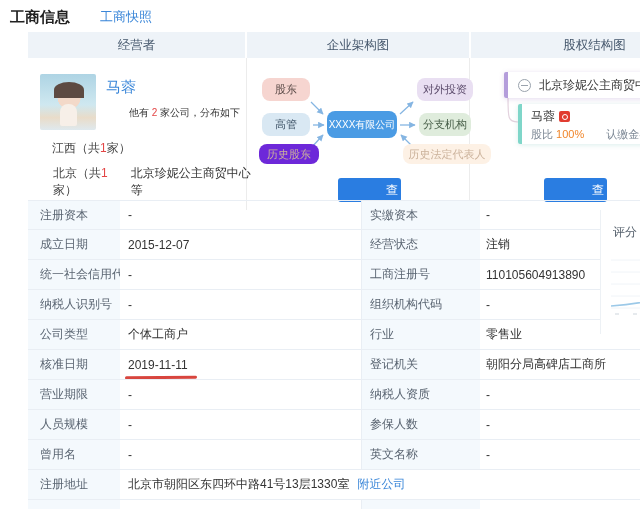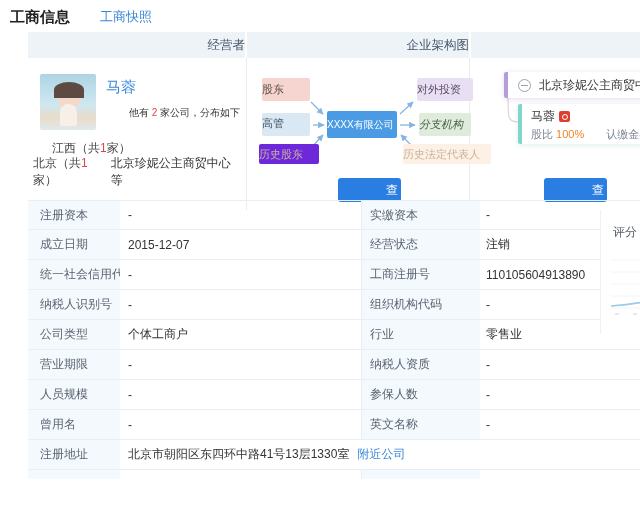--- a/index.html
+++ b/index.html
@@ -7,21 +7,21 @@
   body { font-family:"Liberation Sans","DejaVu Sans",sans-serif; }
   .page { position:relative; width:640px; height:521px; background:#fff; overflow:hidden; }
 
   
   .titlebar { position:absolute; left:10px; top:8px; display:flex; align-items:flex-start; }
   .page-title { font-size:15px; font-weight:bold; color:#222; }
   .snapshot-link { margin-left:30px; font-size:13px; color:#3a86d8; padding-bottom:6px; border-bottom:2px solid #3a86d8; cursor:pointer; }
 
   
   .hdr-row { position:absolute; left:28px; top:32px; display:flex; gap:2px; width:690px; }
-  .hdr-cell { height:26px; line-height:26px; text-align:right; background:#eef3f8; color:#44566b; font-size:12.5px; }
+  .hdr-cell { height:26px; line-height:26px; text-align:center; background:#eef3f8; color:#44566b; font-size:12.5px; }
   .hdr-1 { width:217px; } .hdr-2 { width:222px; } .hdr-3 { width:247px; }
 
   .panels { position:absolute; left:28px; top:58px; height:152px; display:flex; width:690px; }
   .panel { position:relative; height:152px; }
   .panel-1 { width:219px; border-right:1px solid #ececec; }
   .panel-2 { width:223px; border-right:1px solid #ececec; }
   .panel-3 { width:247px; }
 
   
   .avatar { position:absolute; left:12px; top:16px; width:56px; height:56px; border-radius:2px;
@@ -29,30 +29,30 @@
       radial-gradient(circle at 52% 42%, #f3d9c9 0 26%, rgba(0,0,0,0) 27%),
       linear-gradient(180deg,#aed4e4 0%,#cfe8f0 55%,#e9dcc9 78%,#dfe9ee 100%);
     overflow:hidden; }
   .avatar::after { content:""; position:absolute; left:20px; top:30px; width:17px; height:22px; border-radius:8px 8px 2px 2px; background:#f7efe8; }
   .avatar::before { content:""; position:absolute; left:14px; top:8px; width:30px; height:16px; border-radius:50% 50% 0 0; background:#5d4a42; }
   .op-name { position:absolute; left:78px; top:20px; font-size:15px; color:#3a86d8; cursor:pointer; }
   .op-summary { position:absolute; left:82px; top:48px; font-size:10px; color:#333;margin-left:19px; }
   .red { color:#e34545; }
   .region-row { position:absolute; left:5px; width:208px; display:flex; justify-content:space-between; font-size:12px; color:#444; }
   .region-row .companies { color:#333; }
-  .rr-0 { top:82px;margin-left:19px; } .rr-1 { top:97px; }
-
-  
-  .obox { position:absolute; font-size:11px; border-radius:2px; line-height:23px; color:#5a4a47; }
+  .rr-0 { top:82px;margin-left:19px; } .rr-1 { top:107px;margin-left:20px; }
+
+  
+  .obox { position:absolute; font-size:11px; text-align:center; border-radius:8px; line-height:23px; color:#5a4a47; }
   .b-shareholders { left:15px; top:20px; width:48px; height:23px; background:#f6d5d0; }
-  .b-executives  { left:15px; top:55px; width:48px; height:23px; background:#d9e8f3; color:#3f5468;font-family:Liberation Mono, monospace; }
+  .b-executives  { left:15px; top:55px; width:48px; height:23px; background:#d9e8f3; color:#3f5468; }
   .b-hist-sh     { left:12px; top:86px; width:60px; height:20px; line-height:20px; background:#6d28d9; color:#cbb29b; }
   .b-company     { left:80px; top:53px; width:70px; height:27px; line-height:27px; background:#4a9be4; color:#fff; font-size:10px; }
   .b-outinvest   { left:170px; top:20px; width:56px; height:23px; background:#e9dff2; color:#5b4a6b; }
-  .b-branches    { left:172px; top:55px; width:52px; height:23px; background:#dfecdc; color:#49604a;font-style:italic; }
+  .b-branches    { left:172px; top:55px; width:52px; height:23px; background:#dfecdc; color:#49604a; }
   .b-hist-legal  { left:156px; top:86px; width:88px; height:20px; line-height:20px; background:#fdf1e5; color:#cbb29b; }
   .arrows { position:absolute; left:0; top:0; }
 
   .detail-btn { position:absolute; width:63px; height:24px; line-height:24px; text-align:center; background:#2a7de1; color:#fff; font-size:12px; border-radius:3px; cursor:pointer; border:none;padding-left:45px; }
   .btn-2 { left:91px; top:120px; }
   .btn-3 { left:74px; top:120px; }
 
   
   .eq-root { position:absolute; left:34px; top:14px; width:230px; height:26px; background:#fff; box-shadow:0 1px 5px rgba(150,110,190,.25); border-radius:2px; display:flex; align-items:center; cursor:pointer; }
   .eq-bar-purple { width:4px; height:26px; background:#b49ddb; border-radius:2px 0 0 2px; flex:none; }
@@ -199,20 +199,28 @@
       <div class="cell lbl c3">组织机构代码</div>
       <div class="cell val c4">-</div>
     </div>
     <div class="trow">
       <div class="cell lbl c1">公司类型</div>
       <div class="cell val c2">个体工商户</div>
       <div class="cell lbl c3">行业</div>
       <div class="cell val c4">零售业</div>
     </div>
     <div class="trow">
+      <div class="cell lbl c1">核准日期</div>
+      <div class="cell val c2">
+          <span class="underline-red">2019-11-11</span>
+        </div>
+      <div class="cell lbl c3">登记机关</div>
+      <div class="cell val c4">朝阳分局高碑店工商所</div>
+    </div>
+    <div class="trow">
       <div class="cell lbl c1">营业期限</div>
       <div class="cell val c2">-</div>
       <div class="cell lbl c3">纳税人资质</div>
       <div class="cell val c4">-</div>
     </div>
     <div class="trow">
       <div class="cell lbl c1">人员规模</div>
       <div class="cell val c2">-</div>
       <div class="cell lbl c3">参保人数</div>
       <div class="cell val c4">-</div>

